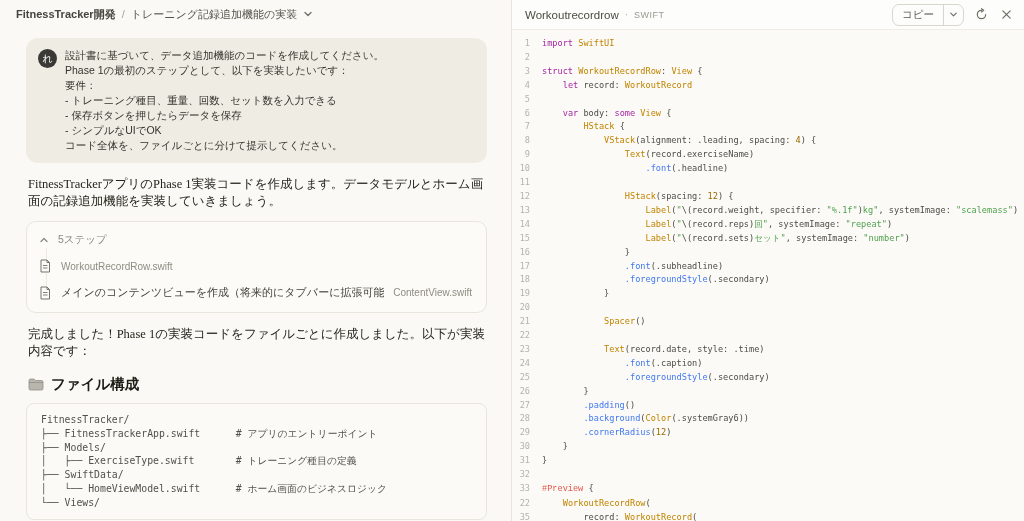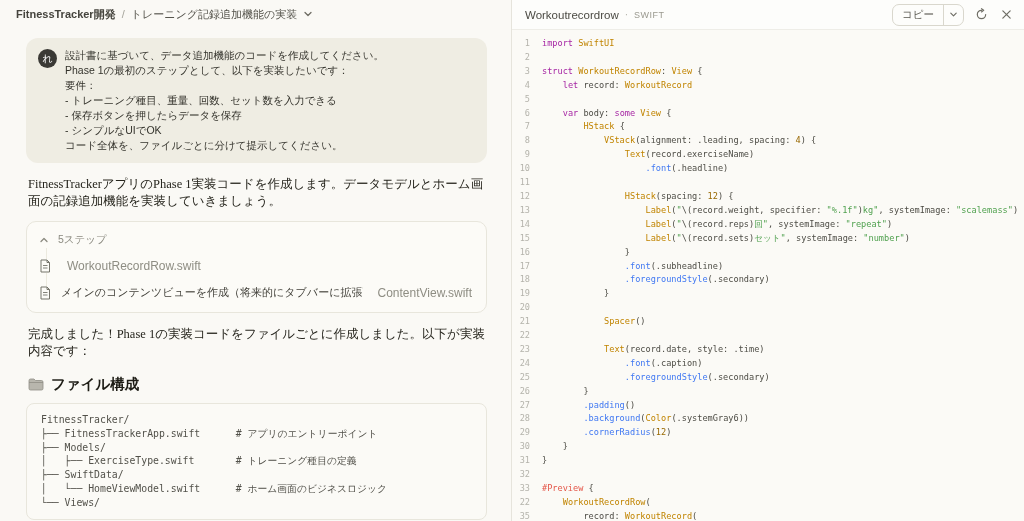--- a/index.html
+++ b/index.html
@@ -22,21 +22,21 @@
   .user-text { font-size:10.5px; line-height:15px; color:#34332c; white-space:pre-line; }
 
   .assist { font-family:"Liberation Serif", serif; font-size:12.5px; line-height:17px; color:#26251d; margin:13px 2px 0 2px; }
 
   .steps-card { margin-top:11px; background:#fcfbf7; border:1px solid #e8e6dc; border-radius:10px; padding:9px 14px 6px 12px; position:relative; }
   .steps-thread { position:absolute; left:19px; top:26px; bottom:12px; width:1px; background:#eceadf; }
   .steps-header { display:flex; align-items:center; gap:9px; font-size:10.5px; color:#8b8a80; padding:2px 0 6px 0; }
   .step-row { display:flex; align-items:center; gap:9px; padding:6px 0; position:relative; }
   .doc-ic { width:13px; height:14px; flex:none; display:flex; align-items:center; background:#fcfbf7; }
   .step-label { flex:1; font-size:11px; color:#403f38; white-space:nowrap; overflow:hidden; }
-  .step-file { font-size:12px; color:#8e8d83; white-space:nowrap;margin-left:6px; }
+  .step-file { font-size:10px; color:#8e8d83; white-space:nowrap; }
 
   .file-heading { display:flex; align-items:center; gap:7px; margin:15px 2px 9px 2px; font-family:Liberation Mono, monospace; font-weight:bold; font-size:14.5px; color:#1d1c15; }
   .folder-ic { width:16px; height:13px; display:inline-block; }
 
   .tree-card { background:#fbfaf6; border:1px solid #e8e6dc; border-radius:8px; padding:9px 14px; font-family:"DejaVu Sans Mono", monospace; font-size:9.8px; line-height:13.8px; color:#52514a; }
   .tree-line { white-space:pre; }
 
   
   .right-panel { width:512px; height:521px; display:flex; flex-direction:column; background:#fbfaf7; }
   .artifact-header { height:30px; flex:none; background:#fdfdfb; border-bottom:1px solid #eeede7; display:flex; align-items:center; padding:0 10px 0 13px; gap:6px; }
@@ -52,21 +52,21 @@
   .code-area { flex:1; overflow:hidden; padding-top:7px; background:#fbfaf6; font-family:"DejaVu Sans Mono", monospace; font-size:8.6px; line-height:13.9px; }
   .code-line { display:flex; white-space:pre; }
   .ln { width:30px; flex:none; text-align:right; padding-right:12px; color:#b4b3ab; }
   .code-text { white-space:pre; }
   .k { color:#a626a4; }
   .t { color:#c18401; }
   .f { color:#4078f2; }
   .s { color:#50a14f; }
   .n { color:#986801; }
   .p { color:#4e4d46; }
-  .d { color:#e45649; }
+  .d { color:#e45649;font-family:Liberation Mono, monospace; }
 
   svg { display:block; }
 </style>
 </head>
 <body>
 
 <div class="left-panel">
 
   <div class="breadcrumb">
     <span class="proj">FitnessTracker開発</span>

